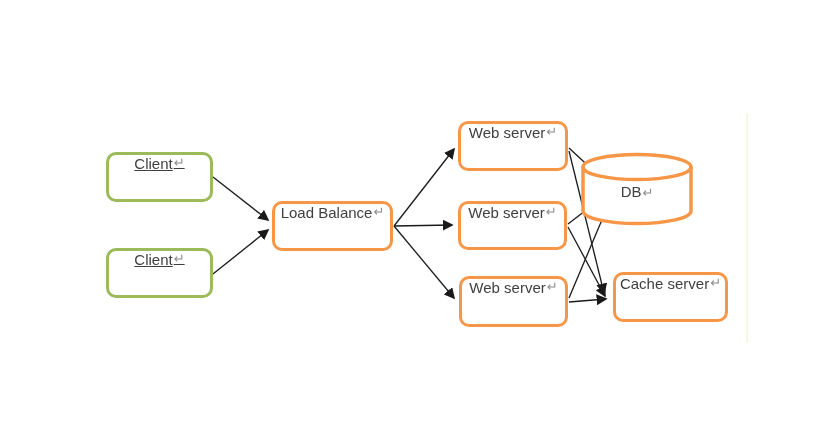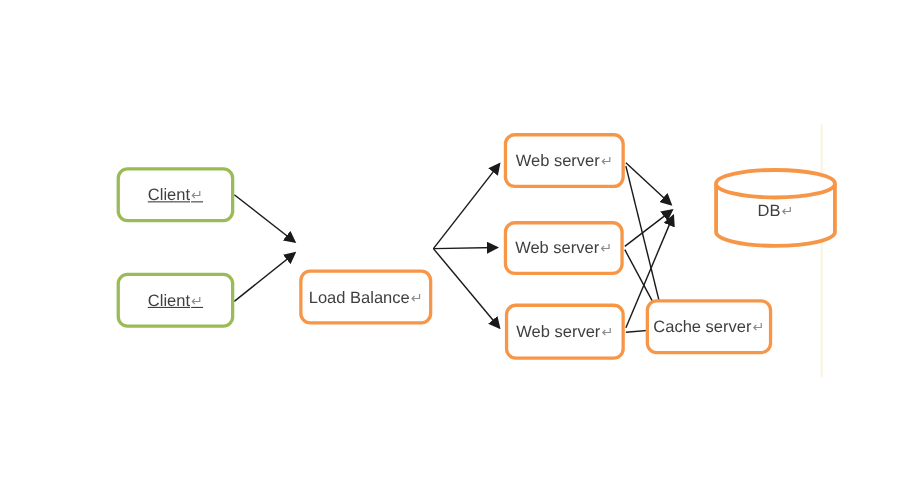--- a/index.html
+++ b/index.html
@@ -20,44 +20,43 @@
     width: 828px; height: 438px;
     pointer-events: none;
   }
   .node {
     position: absolute;
     box-sizing: border-box;
     background: #ffffff;
     border: 3.5px solid #f79646;
     border-radius: 10px;
     display: flex;
-    align-items: center;
     justify-content: center;
     font-size: 15px;
     color: #3f3f3f;
     white-space: nowrap;
     z-index: 2;
   }
   .node.green { border-color: #9bbb59; text-decoration: underline; }
   .return-mark {
     color: #8c8c8c;
     font-size: 13px;
     margin-left: 1px;
   }
   
   #node-client-1      { left: 106px; top: 152px; width: 107px; height: 50px; }
   #node-client-2      { left: 106px; top: 248px; width: 107px; height: 50px; }
-  #node-load-balancer { left: 272px; top: 201px; width: 121px; height: 50px; margin-top: 44px; }
+  #node-load-balancer { left: 272px; top: 201px; width: 121px; height: 50px; }
   #node-web-server-1  { left: 458px; top: 121px; width: 110px; height: 50px; }
   #node-web-server-2  { left: 458px; top: 201px; width: 109px; height: 49px; }
   #node-web-server-3  { left: 459px; top: 276px; width: 109px; height: 51px; }
-  #node-cache-server  { left: 587px; top: 272px; width: 115px; height: 50px; }
+  #node-cache-server  { left: 613px; top: 272px; width: 115px; height: 50px; }
   #node-db {
     position: absolute;
-    left: 648px; top: 151px; width: 114px; height: 78px;
+    left: 580px; top: 151px; width: 114px; height: 78px;
     z-index: 2;
   }
   #node-db .db-label {
     position: absolute;
     left: 0; right: 0; top: 32px;
     text-align: center;
     font-size: 15px;
     color: #3f3f3f;
     white-space: nowrap;
   }

